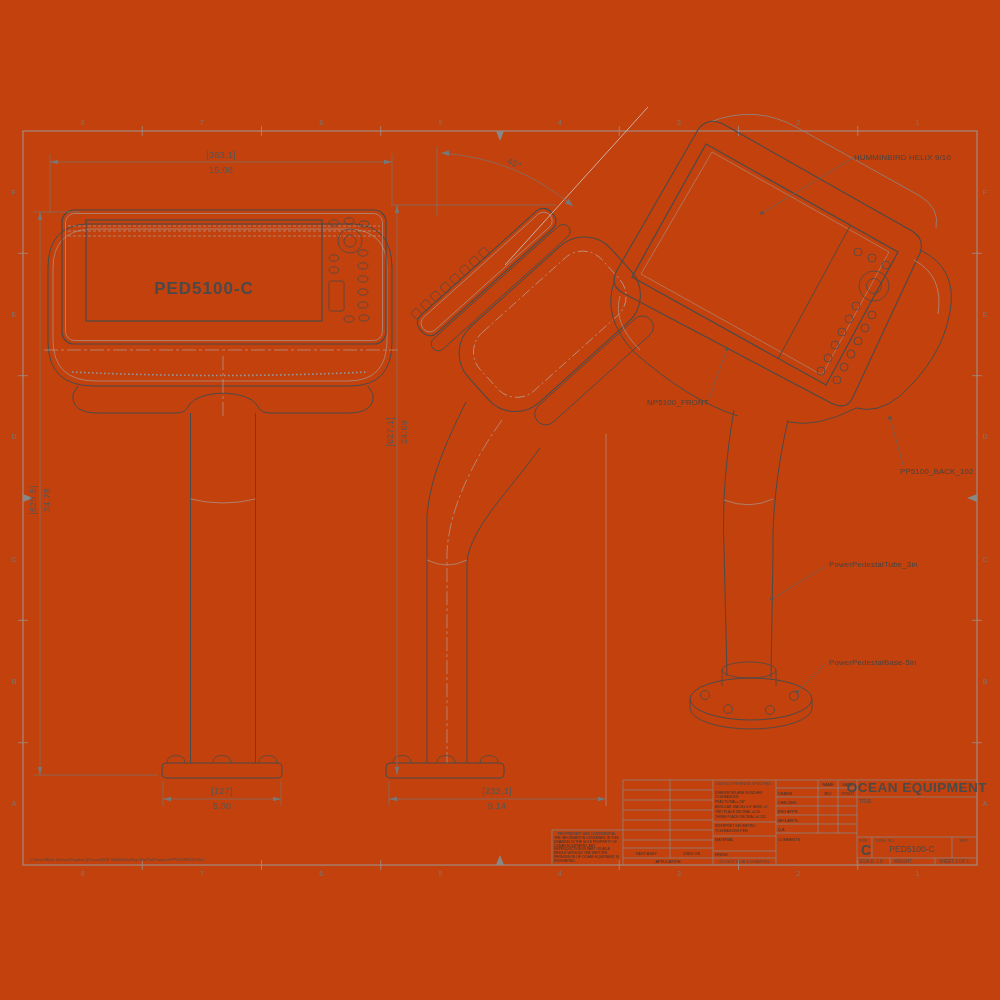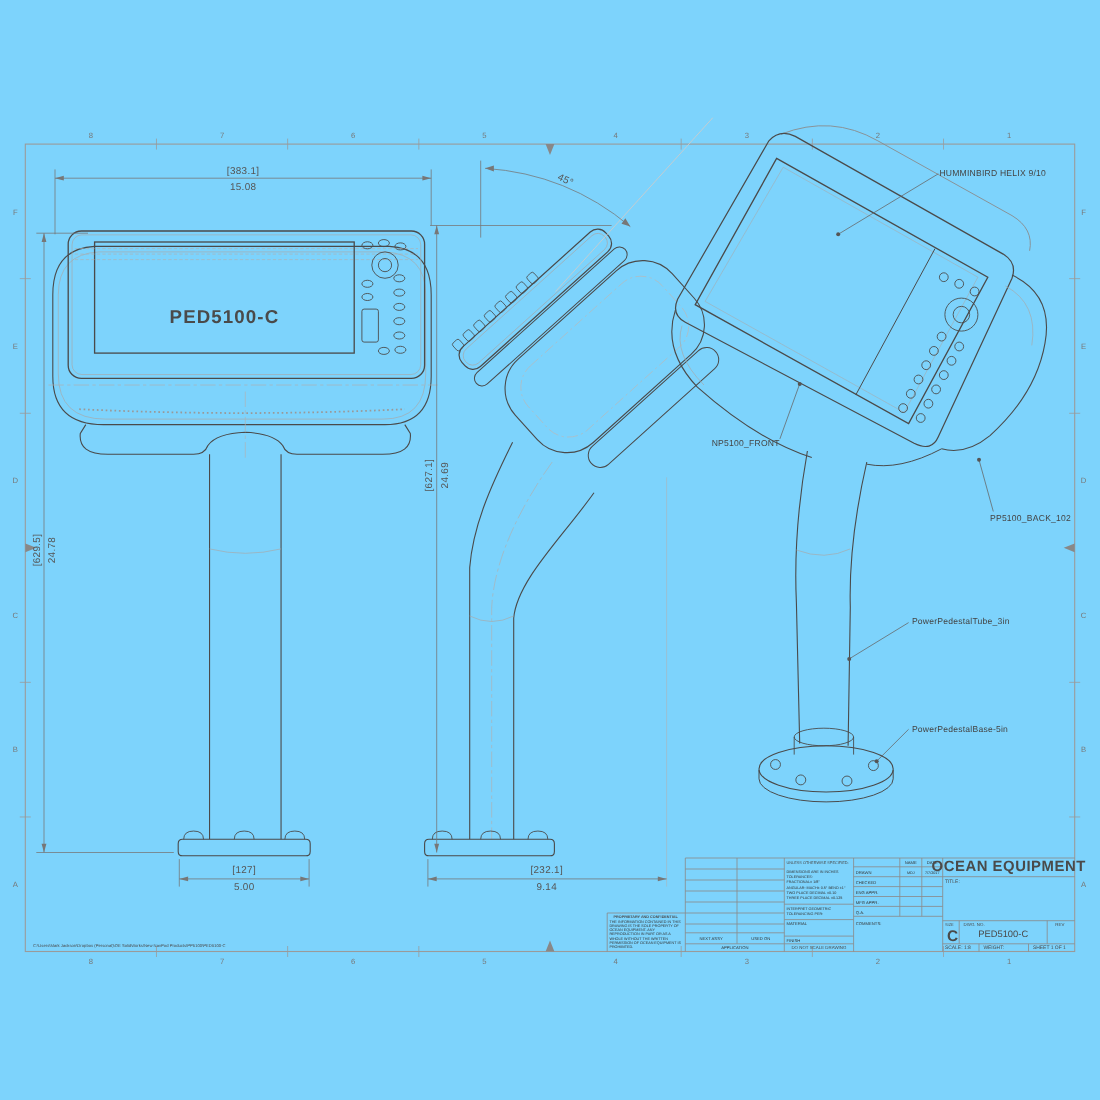--- a/index.html
+++ b/index.html
@@ -1,16 +1,16 @@
 <!DOCTYPE html>
 <html><head>
 <meta charset="utf-8">
 <style>
   html,body{margin:0;padding:0;background:#ffffff;}
-  #sheet{position:relative;width:1000px;height:1000px;background:#7dd3fc;overflow:hidden;
+  #sheet{position:relative;width:1000px;height:1000px;background:#c2410c;overflow:hidden;
          font-family:"Liberation Sans",sans-serif;text-decoration:underline;}
   svg text{font-family:"Liberation Sans",sans-serif;fill:#4a4a4a;}
   .zone{font-size:7px;fill:#777;}
   .dimt{font-size:9px;fill:#555;letter-spacing:.3px;}
   .callout{font-size:7.8px;fill:#444;letter-spacing:.2px;}
   .tbt{font-size:3.4px;fill:#333;}
   .tbh{font-size:3.8px;fill:#333;}
 </style>
 </head>
 <body>

